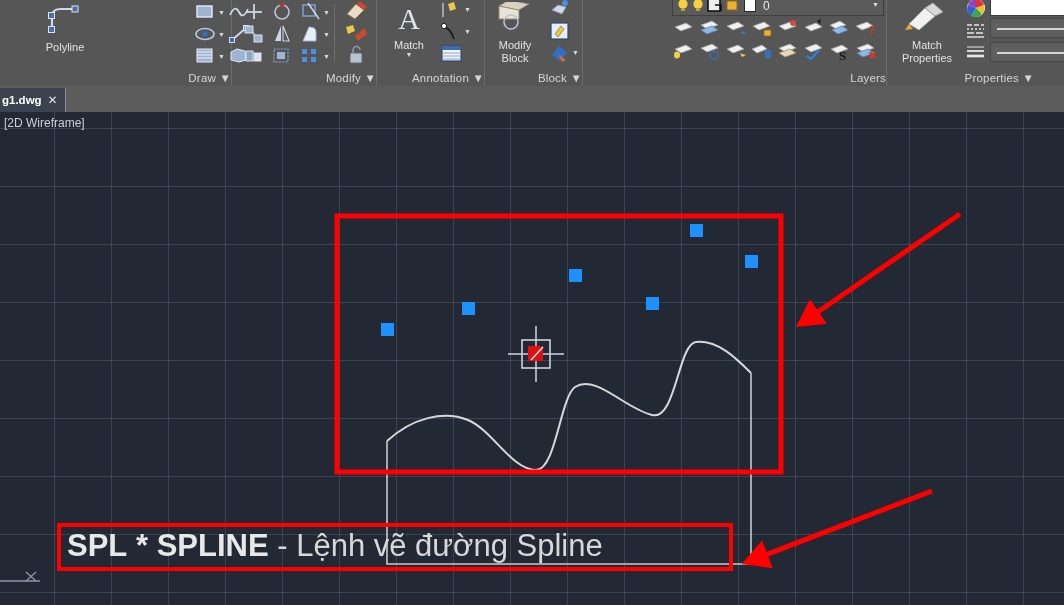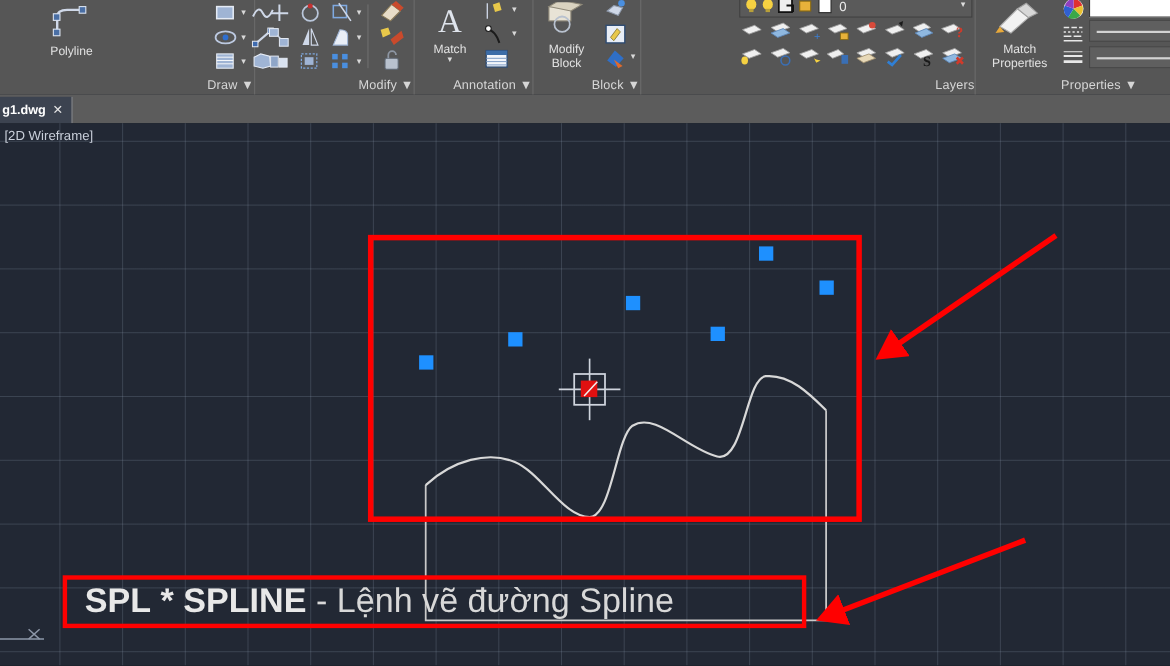--- a/index.html
+++ b/index.html
@@ -76,21 +76,21 @@
   }
 
   svg.overlay { position: absolute; left: 0; top: 0; width: 1064px; height: 493px; }
 
   
   #banner {
     position: absolute; left: 57px; top: 523px; width: 676px; height: 48px;
     border: 4px solid #ff0000;
   }
   #banner-text {
-    position: absolute; left: 16px; top: 50%; transform: translateY(-52%);
+    position: absolute; left: 6px; top: 50%; transform: translateY(-52%);
     white-space: nowrap; font-size: 31px; color: #d8d8d8;
     font-family: "Liberation Sans", sans-serif;
   }
   #banner-text .bold { font-weight: bold; color: #e8e8e8; }
 </style>
 </head>
 <body>
 
 <div id="app">
 

